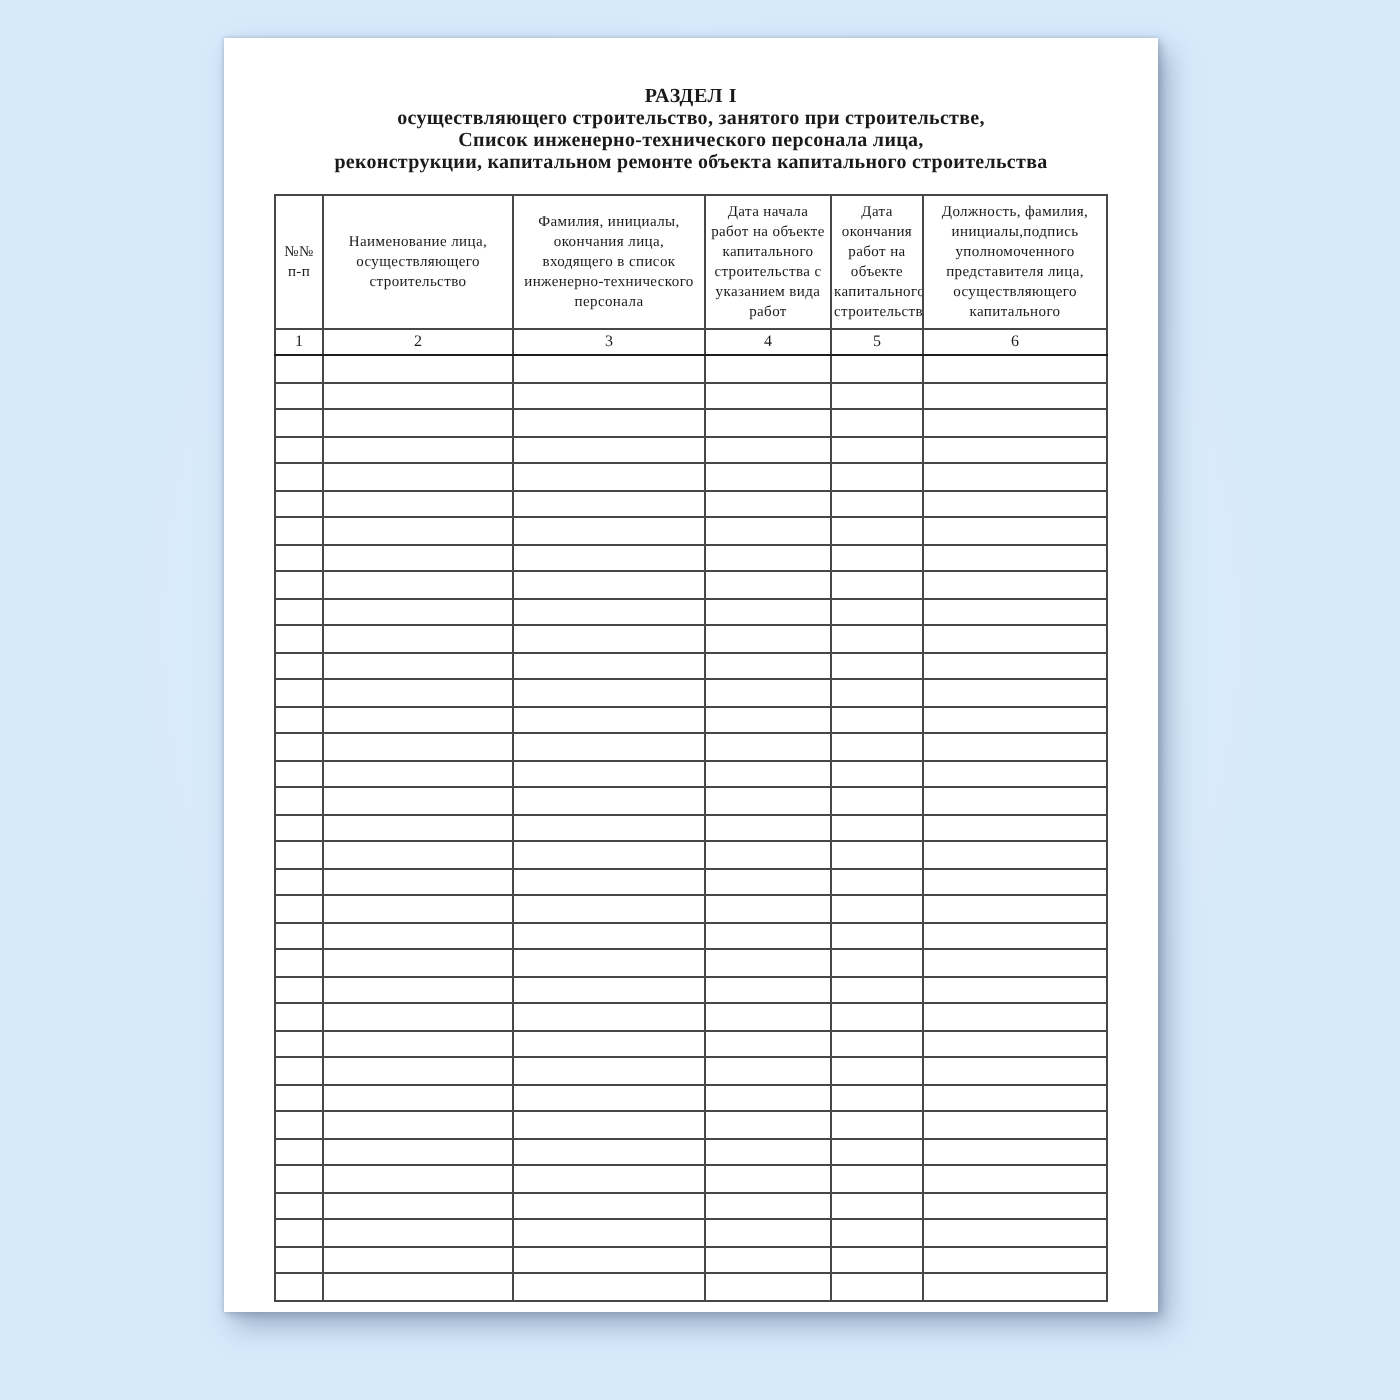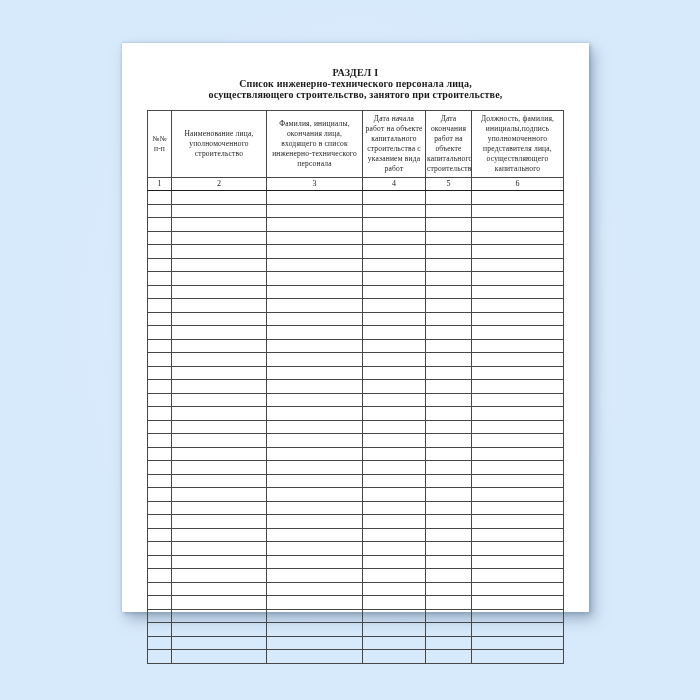--- a/index.html
+++ b/index.html
@@ -12,30 +12,29 @@
   }
   .stage {
     position: relative;
     width: 700px;
     height: 700px;
     background: var(--bg, #d7eafc);
     background-image: radial-gradient(ellipse at 50% 45%, rgba(255,255,255,0.22) 0%, rgba(255,255,255,0) 60%);
   }
   .page {
     position: absolute;
-    left: 122px;
+    left: 112px;
     top: 19px;
     width: 467px;
-    height: 569px;
+    height: 637px;
     background: var(--page, #ffffff);
     box-shadow:
       0 0 2px rgba(125,145,170,0.55),
       2px 2px 4px rgba(115,135,160,0.40),
       5px 7px 13px rgba(105,128,155,0.55);
-    margin-top: 24px;
   }
   .title-block {
     margin-top: 24px;
     text-align: center;
     color: var(--text, #1a1a1a);
     font-weight: bold;
   }
   .section-title {
     font-size: 10px;
     line-height: 11px;
@@ -85,39 +84,40 @@
   }
 </style>
 </head>
 <body>
 
 <div class="stage">
   <div class="page">
 
     <div class="title-block">
       <div class="section-title">РАЗДЕЛ I</div>
+      <div class="doc-title-line">осуществляющего строительство, занятого при строительстве,</div>
       <div class="doc-title-line">Список инженерно-технического персонала лица,</div>
-      <div class="doc-title-line">осуществляющего строительство, занятого при строительстве,</div>
+      <div class="doc-title-line">реконструкции, капитальном ремонте объекта капитального строительства</div>
     </div>
 
     <table class="personnel-table">
       <colgroup>
         <col style="width:24px">
         <col style="width:95px">
         <col style="width:96px">
         <col style="width:63px">
         <col style="width:46px">
         <col style="width:92px">
       </colgroup>
       <thead id="table-head">
           <tr class="header-row">
             <th>№№
 п-п</th>
             <th>Наименование лица,
-уполномоченного
+осуществляющего
 строительство</th>
             <th>Фамилия, инициалы,
 окончания лица,
 входящего в список
 инженерно-технического
 персонала</th>
             <th>Дата начала
 работ на объекте
 капитального
 строительства с

